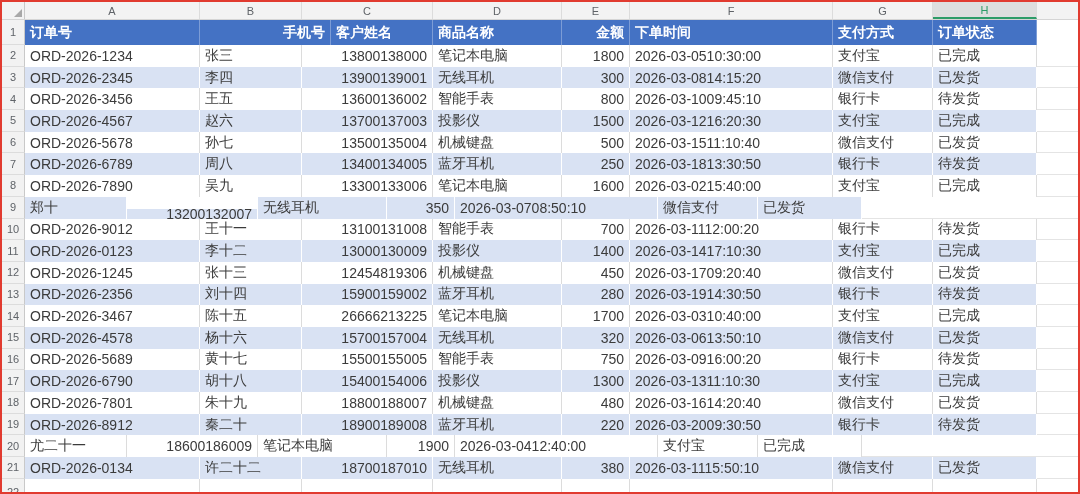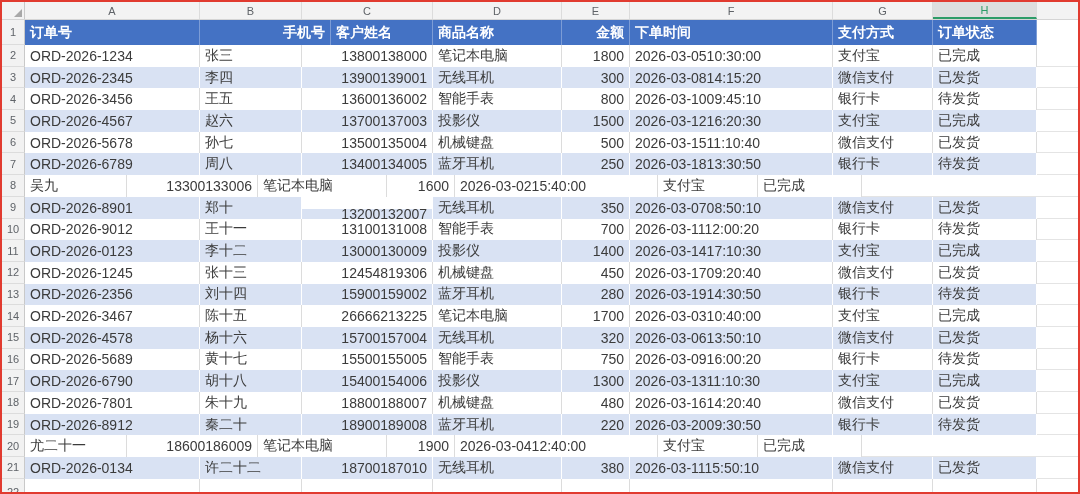--- a/index.html
+++ b/index.html
@@ -158,32 +158,32 @@
         <div class="cell al-right" style="width: 131px;">13400134005</div>
         <div class="cell" style="width: 129px;">蓝牙耳机</div>
         <div class="cell al-right" style="width: 68px;">250</div>
         <div class="cell" style="width: 203px;">2026-03-1813:30:50</div>
         <div class="cell" style="width: 100px;">银行卡</div>
         <div class="cell" style="width: 104px;">待发货</div>
         <div class="filler"></div>
       </div>
       <div class="row plain" style="height: 21.7px;">
         <div class="gutter">8</div>
+        <div class="cell" style="width: 175px;">ORD-2026-7890</div>
         <div class="cell" style="width: 102px;">吴九</div>
         <div class="cell al-right" style="width: 131px;">13300133006</div>
         <div class="cell" style="width: 129px;">笔记本电脑</div>
         <div class="cell al-right" style="width: 68px;">1600</div>
         <div class="cell" style="width: 203px;">2026-03-0215:40:00</div>
         <div class="cell" style="width: 100px;">支付宝</div>
         <div class="cell" style="width: 104px;">已完成</div>
         <div class="filler"></div>
       </div>
       <div class="row banded" style="height: 21.7px;">
         <div class="gutter">9</div>
-        <div class="cell" style="width: 175px;">ORD-2026-8901</div>
         <div class="cell" style="width: 102px;">郑十</div>
         <div class="cell al-right" style="width: 131px; margin-top: 12px;">13200132007</div>
         <div class="cell" style="width: 129px;">无线耳机</div>
         <div class="cell al-right" style="width: 68px;">350</div>
         <div class="cell" style="width: 203px;">2026-03-0708:50:10</div>
         <div class="cell" style="width: 100px;">微信支付</div>
         <div class="cell" style="width: 104px;">已发货</div>
         <div class="filler"></div>
       </div>
       <div class="row plain" style="height: 21.7px;">

